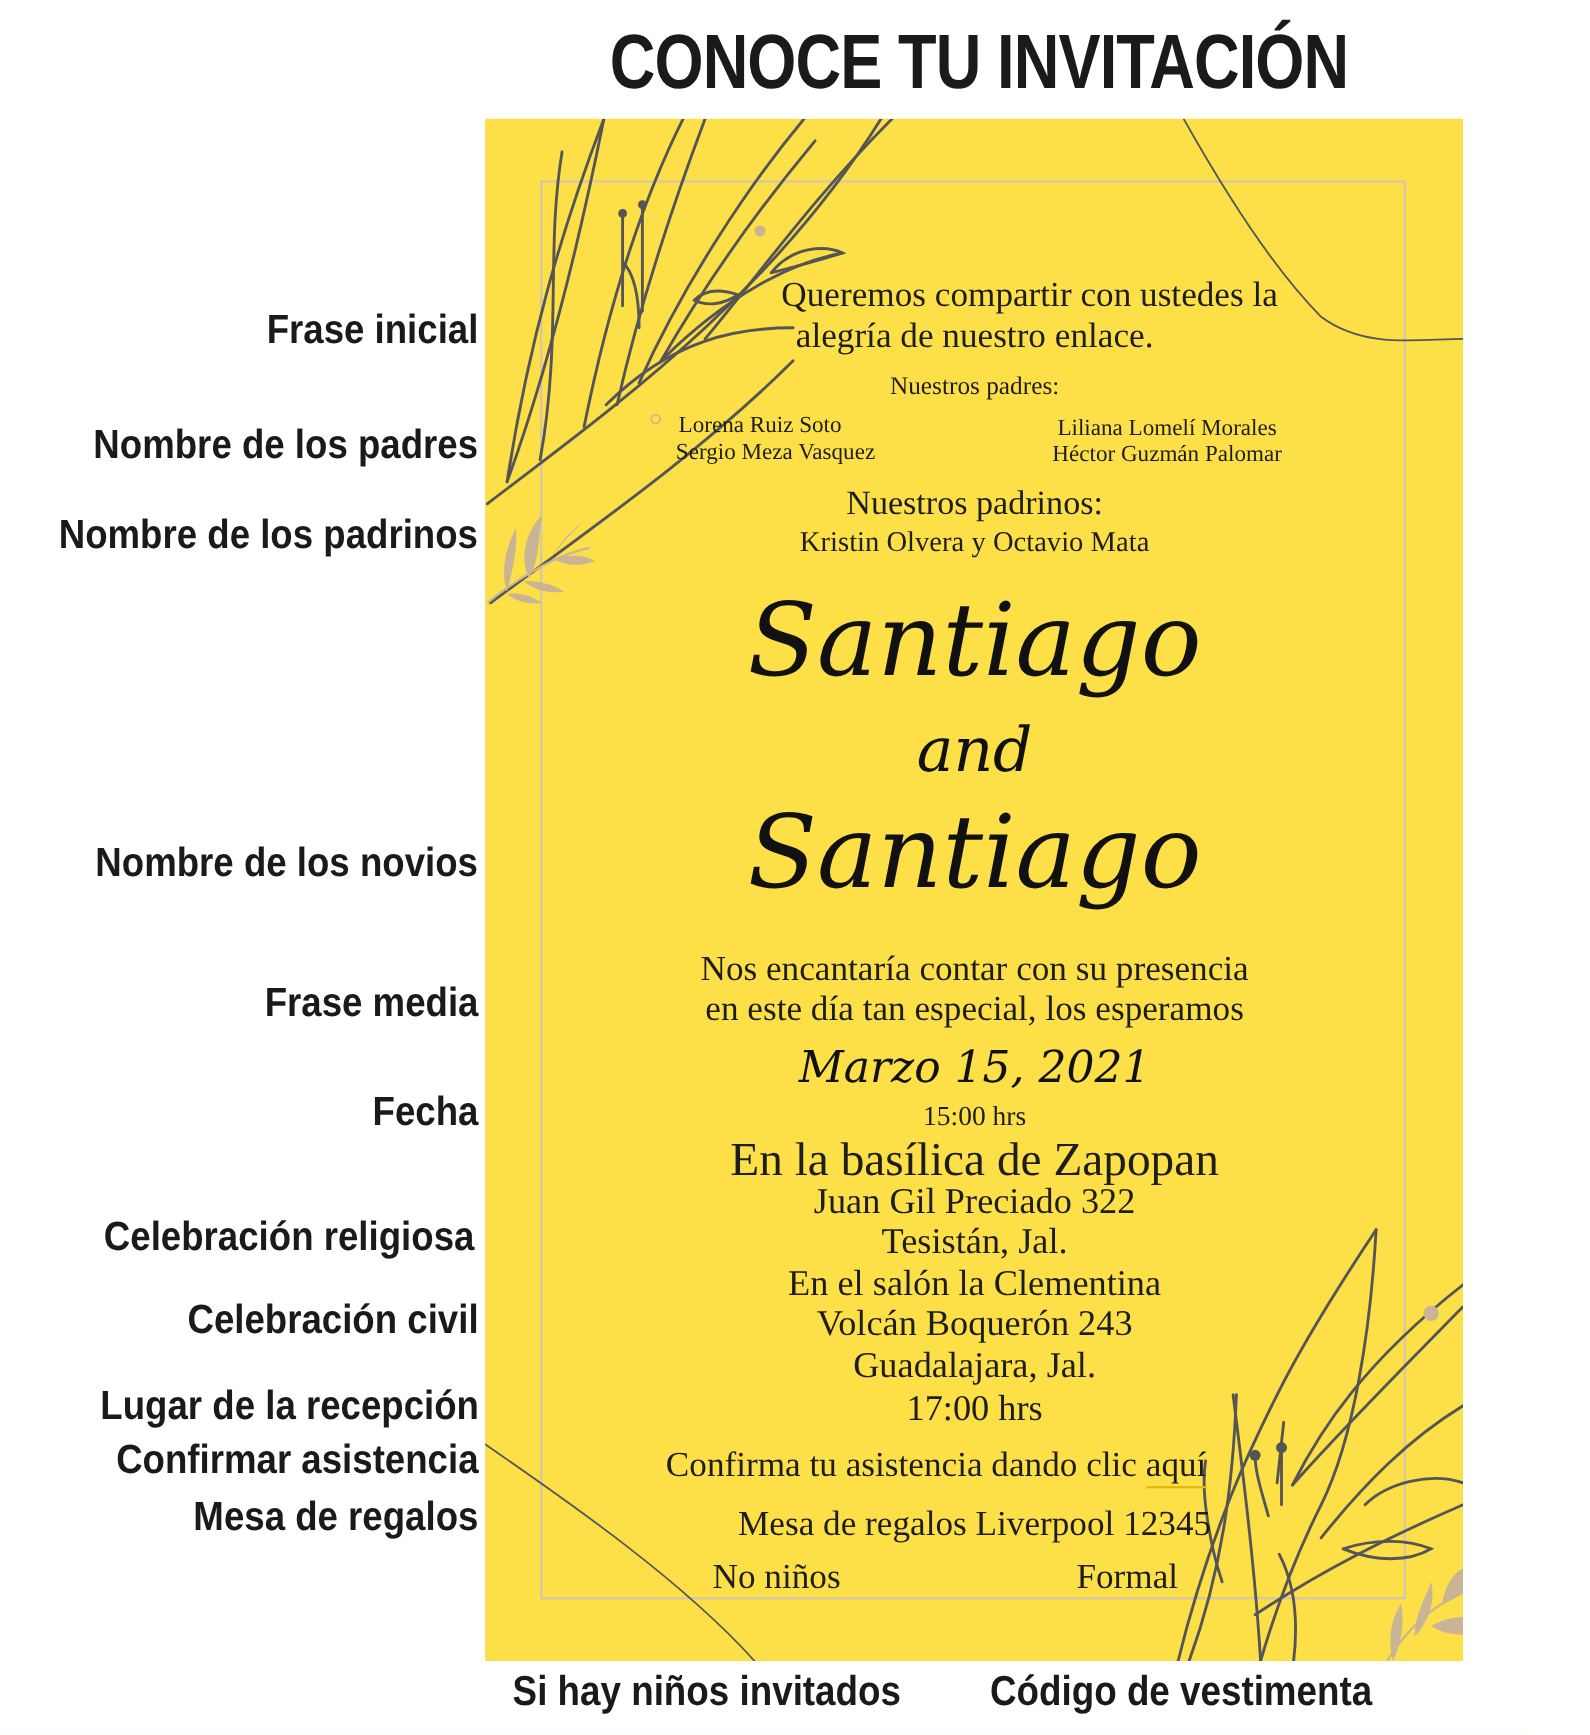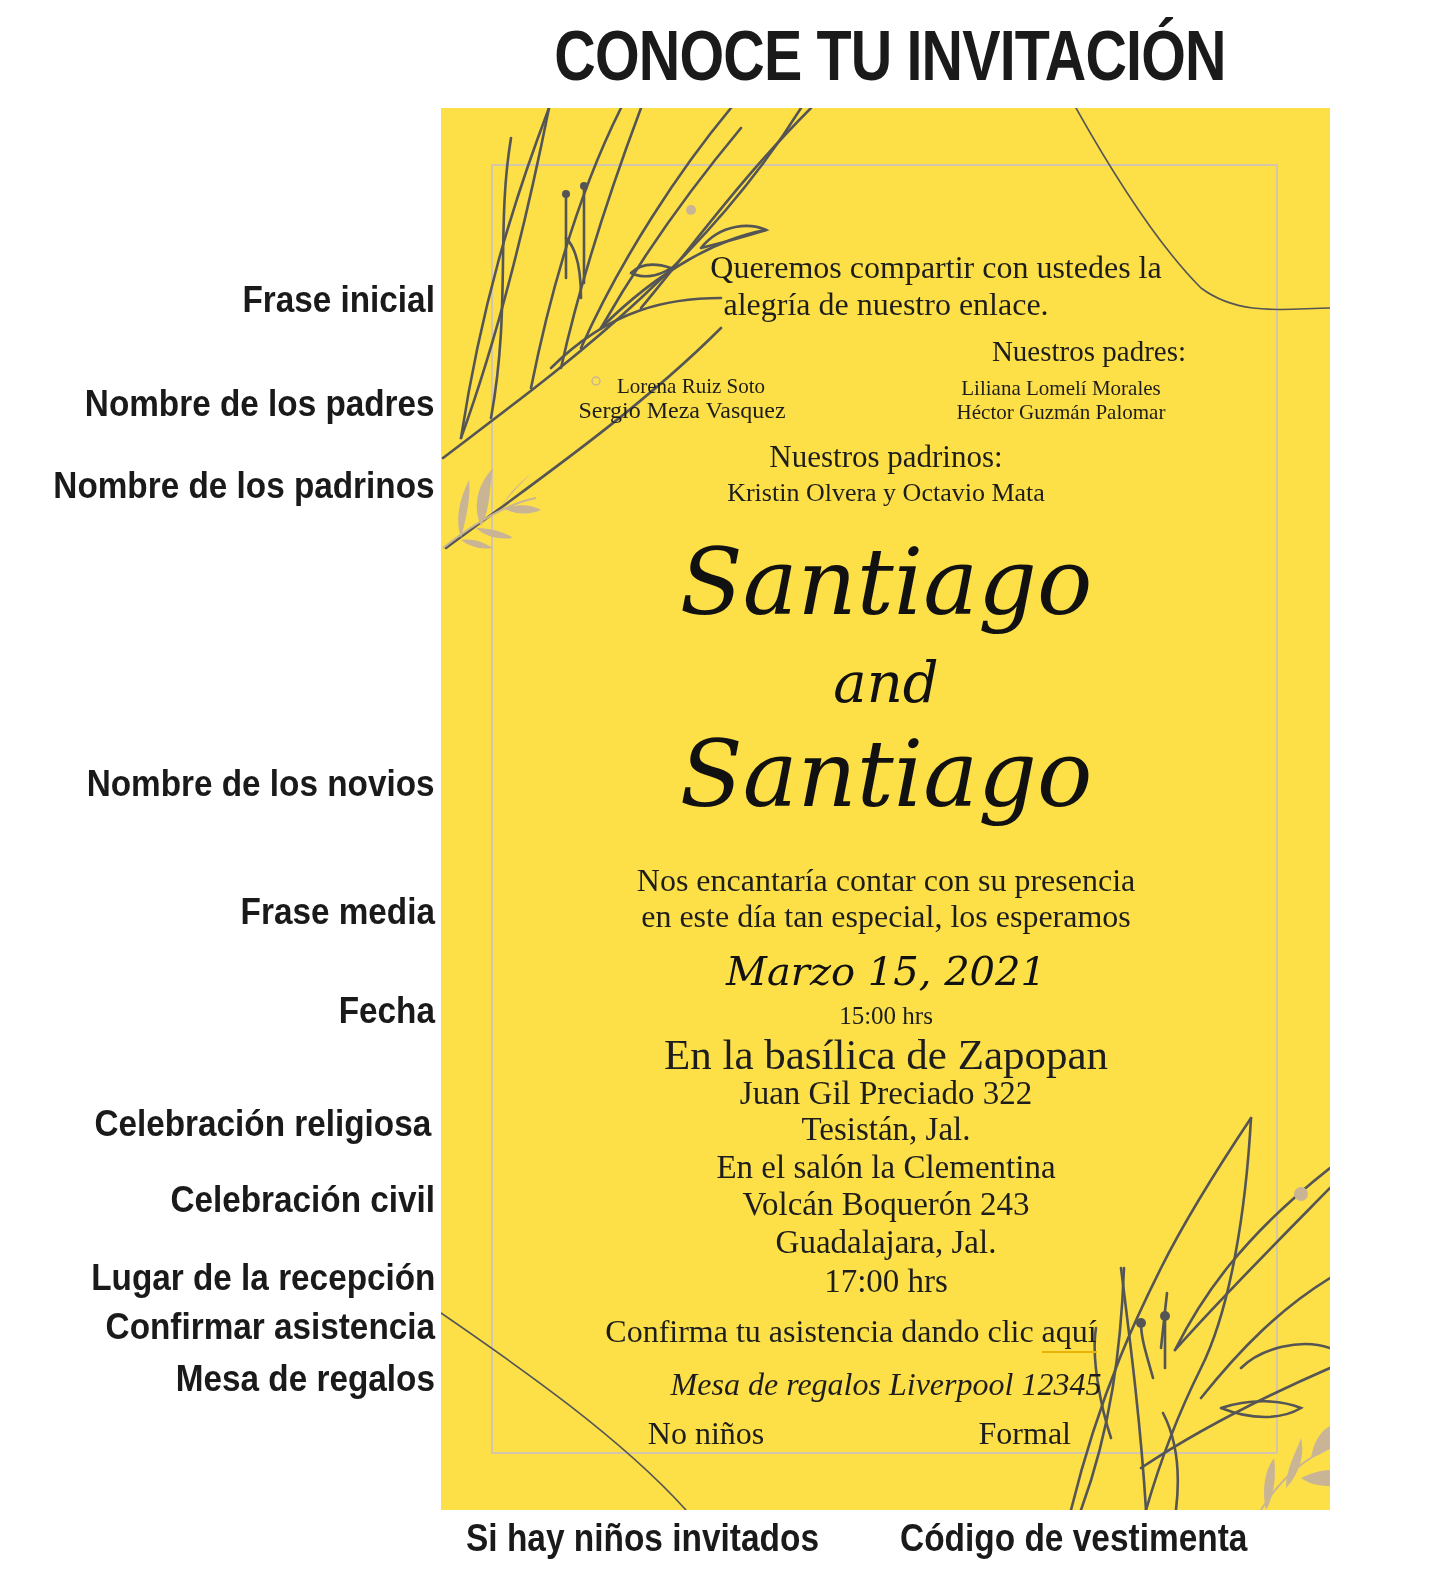--- a/index.html
+++ b/index.html
@@ -117,23 +117,23 @@
       <path d="M845 1380 C 845 1360, 855 1345, 860 1330 C 865 1350, 855 1370, 845 1380 Z"></path>
       <path d="M860 1370 C 870 1365, 880 1362, 889 1362 L 889 1378 C 878 1378, 868 1376, 860 1370 Z"></path>
       <path d="M870 1350 C 872 1335, 880 1322, 889 1318 L 889 1340 C 882 1345, 876 1348, 870 1350 Z"></path>
     </g>
     <circle cx="155" cy="273" r="4" fill="none" stroke="#c9b596" stroke-width="1.5"></circle>
   </svg>
 
   <div class="serif" style="left:195px; width:600px; top:140px; font-size:32px; line-height:38px;">Queremos compartir con ustedes la</div>
   <div class="serif" style="left:145px; width:600px; top:177px; font-size:32px; line-height:38px;">alegría de nuestro enlace.</div>
 
-  <div class="serif" style="left:145px; width:600px; top:224px; font-size:29px; line-height:38px;text-align:right;">Nuestros padres:</div>
+  <div class="serif" style="left:145px; width:600px; top:224px; font-size:23px; line-height:38px;">Nuestros padres:</div>
   <div class="serif" style="left:110px; width:280px; top:266px; font-size:21px; line-height:24px;">Lorena Ruiz Soto</div>
-  <div class="serif" style="left:101px; width:280px; top:290px; font-size:24px; line-height:24px;">Sergio Meza Vasquez</div>
+  <div class="serif" style="left:124px; width:280px; top:290px; font-size:21px; line-height:24px;">Sergio Meza Vasquez</div>
   <div class="serif" style="left:470px; width:300px; top:268px; font-size:21px; line-height:24px;">Liliana Lomelí Morales</div>
   <div class="serif" style="left:470px; width:300px; top:292px; font-size:21px; line-height:24px;">Héctor Guzmán Palomar</div>
 
   <div class="serif" style="left:145px; width:600px; top:330px; font-size:31px; line-height:38px;">Nuestros padrinos:</div>
   <div class="serif" style="left:145px; width:600px; top:372px; font-size:26px; line-height:26px;">Kristin Olvera y Octavio Mata</div>
 
   <div class="script" style="left:145px; width:600px; top:420px; font-size:92px; line-height:110px;">Santiago</div>
   <div class="script" style="left:145px; width:600px; top:540px; font-size:56px; line-height:70px;">and</div>
   <div class="script" style="left:145px; width:600px; top:612px; font-size:92px; line-height:110px;">Santiago</div>
 
@@ -150,20 +150,20 @@
   <div class="serif" style="left:95px; width:700px; top:1040px; font-size:33px; line-height:38px;">En el salón la Clementina</div>
   <div class="serif" style="left:95px; width:700px; top:1077px; font-size:33px; line-height:38px;">Volcán Boquerón 243</div>
   <div class="serif" style="left:95px; width:700px; top:1115px; font-size:33px; line-height:38px;">Guadalajara, Jal.</div>
   <div class="serif" style="left:95px; width:700px; top:1154px; font-size:33px; line-height:38px;">17:00 hrs</div>
 
   <div class="serif" style="left:60px; width:700px; top:1204px; font-size:32px; line-height:38px; text-align:center;">
     <span>Confirma tu asistencia dando clic</span>
     <span class="underline" style="cursor:pointer;">aquí</span>
   </div>
 
-  <div class="serif" style="left:95px; width:700px; top:1257px; font-size:32px; line-height:38px;font-style:italic;">Mesa de regalos Liverpool 12345</div>
+  <div class="serif" style="left:95px; width:700px; top:1257px; font-size:32px; line-height:38px;">Mesa de regalos Liverpool 12345</div>
 
   <div class="serif" style="left:180px; width:170px; top:1306px; font-size:32px; line-height:38px;">No niños</div>
   <div class="serif" style="left:500px; width:130px; top:1306px; font-size:32px; line-height:38px; text-align:right;">Formal</div>
 </div>
 
 <div class="bottom-label" style="left:466px;">Si hay niños invitados</div>
 <div class="bottom-label" style="left:900px;">Código de vestimenta</div>
 
 </body></html>

